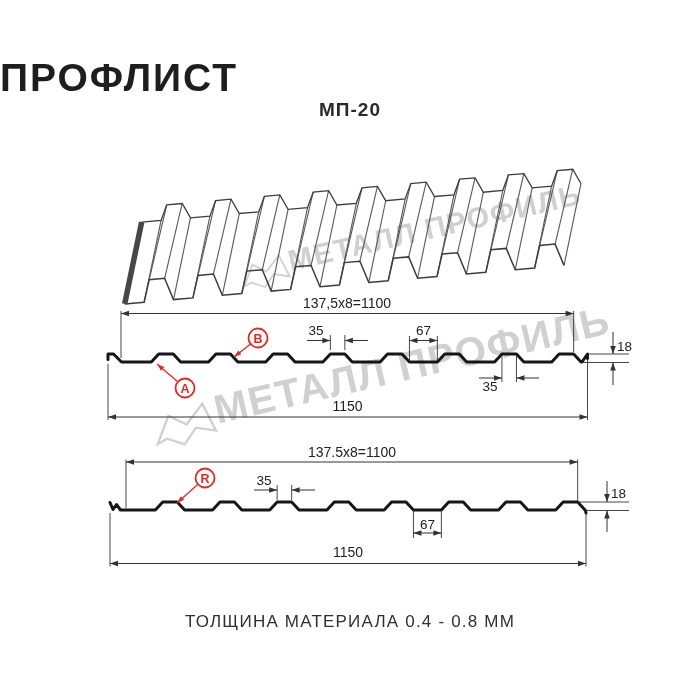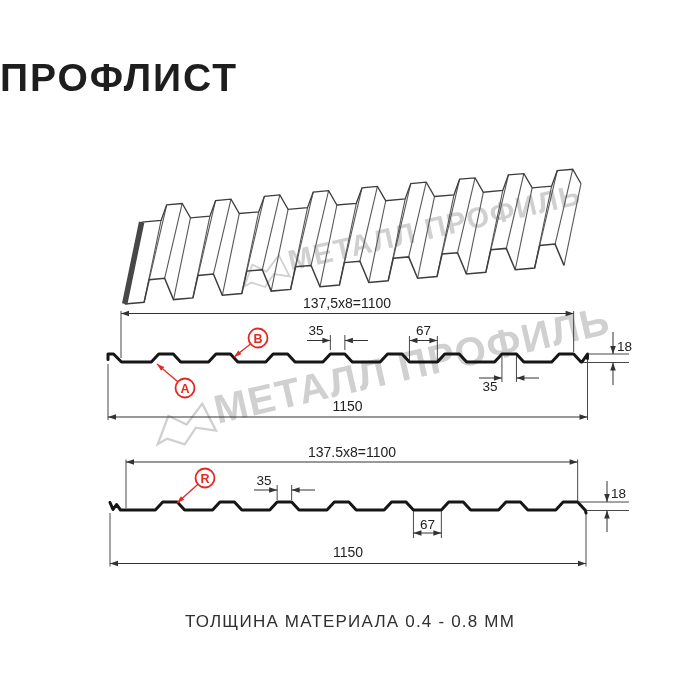--- a/index.html
+++ b/index.html
@@ -12,20 +12,21 @@
   .footer{position:absolute;left:0;top:612px;width:700px;text-align:center;
          font-size:17px;font-weight:400;letter-spacing:1.2px;color:#303030;}
   svg{position:absolute;left:0;top:0;}
   svg text{font-family:"Liberation Sans",sans-serif;}
 </style>
 </head>
 <body>
 
 <div class="stage">
   <div class="title">ПРОФЛИСТ</div>
+  <div class="subtitle">МП-20</div>
   <svg id="drawing" width="700" height="700" viewBox="0 0 700 700">
       <g>
         <polygon points="124.7,303.9 144.1,302.2 149.2,279.7 164.6,278.3 173.5,299.6 192.9,297.9 198.0,275.4 213.4,274.0 222.3,295.3 241.8,293.6 246.8,271.1 262.3,269.8 271.2,291.1 290.6,289.4 295.6,266.8 311.1,265.5 320.0,286.8 339.4,285.1 344.4,262.6 359.9,261.2 368.8,282.5 388.2,280.8 393.3,258.3 408.7,256.9 417.6,278.3 437.0,276.6 442.1,254.0 457.5,252.7 466.4,274.0 485.8,272.3 490.9,249.8 506.3,248.4 515.2,269.7 534.6,268.0 539.7,245.5 555.1,244.1 564.0,265.4 581.0,183.7 572.7,169.3 557.2,170.7 551.6,186.2 532.2,187.9 523.9,173.6 508.4,174.9 502.8,190.5 483.3,192.2 475.1,177.9 459.6,179.2 454.0,194.8 434.5,196.5 426.2,182.1 410.8,183.5 405.1,199.0 385.7,200.7 377.4,186.4 362.0,187.8 356.3,203.3 336.9,205.0 328.6,190.7 313.2,192.0 307.5,207.6 288.1,209.3 279.8,194.9 264.4,196.3 258.7,211.9 239.3,213.5 231.0,199.2 215.6,200.6 209.9,216.1 190.5,217.8 182.2,203.5 166.7,204.8 161.1,220.4 141.6,222.1" fill="#ffffff" stroke="none"></polygon>
       </g>
       <g>
         <g transform="translate(238 268) rotate(-13)" opacity="0.9">
           <path d="M2 24 L18 0 L33 12 L52 -4 L59 24 L41 17 L27 30 L12 21 Z" transform="scale(0.82)" fill="none" stroke="#cbcbcb" stroke-width="2.2"></path>
           <text x="50.839999999999996" y="14.76" font-size="29" text-anchor="start" fill="#cbcbcb" font-weight="bold" letter-spacing="1.5">МЕТАЛЛ ПРОФИЛЬ</text>
         </g>
         <g transform="translate(150 420) rotate(-13)" opacity="0.9">

